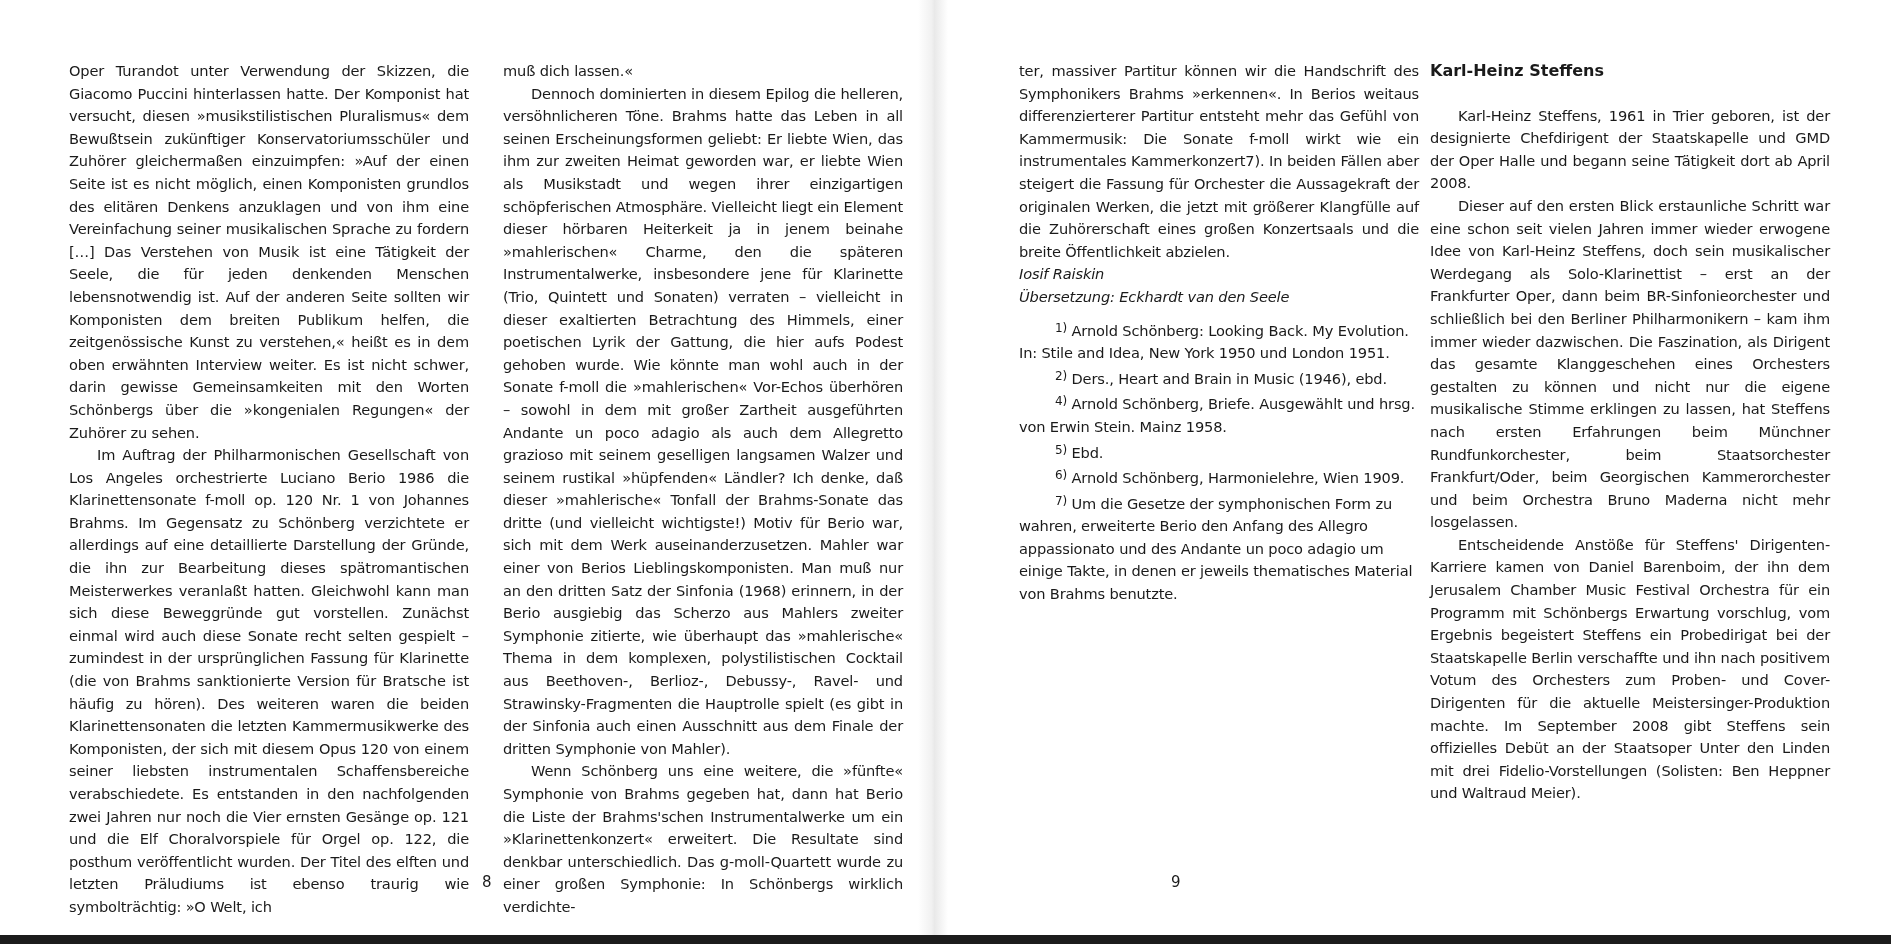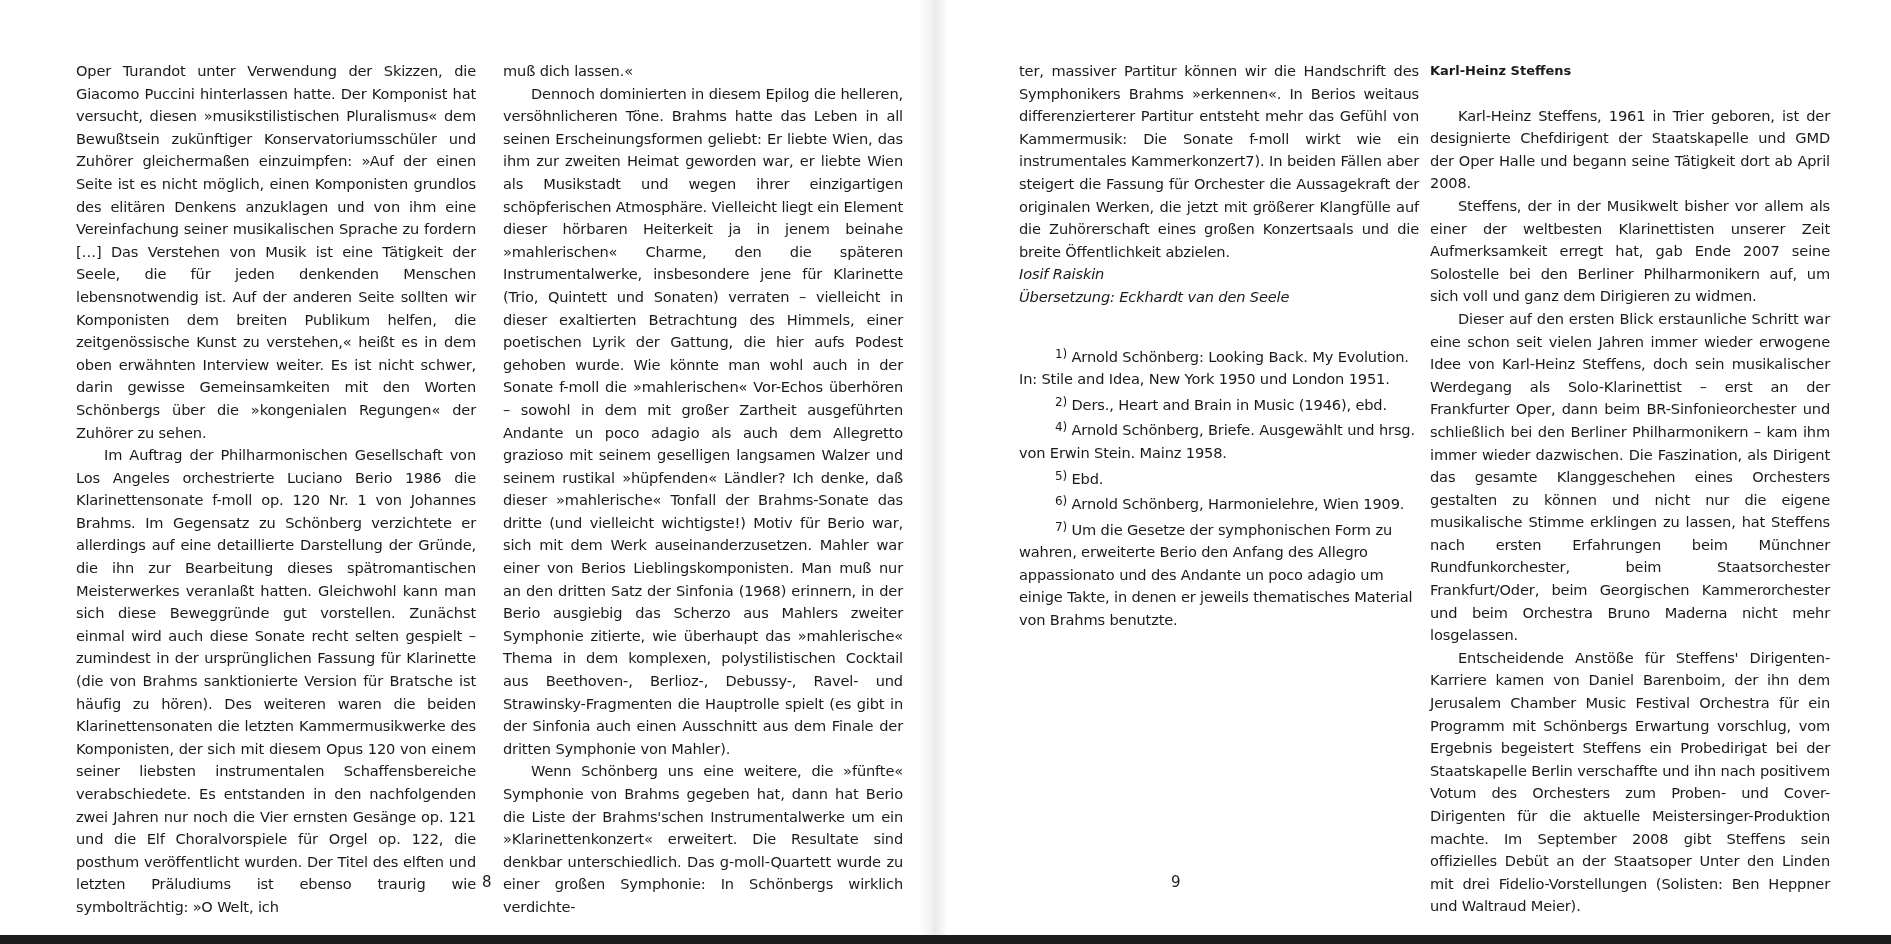--- a/index.html
+++ b/index.html
@@ -4,30 +4,30 @@
 <style>
   html,body{margin:0;padding:0;}
   body{width:1891px;height:944px;background:#ffffff;position:relative;overflow:hidden;
        font-family:"DejaVu Sans","Liberation Sans",sans-serif;color:#1a1a1a;}
   .gutter{position:absolute;left:918px;top:0;width:30px;height:935px;
           background:linear-gradient(to right,#ffffff 0%,#f1f1f1 45%,#e9e9e9 55%,#ffffff 100%);}
   .bottom-strip{position:absolute;left:0;top:935px;width:1891px;height:9px;background:#1c1c1c;}
   .col{position:absolute;top:60px;font-size:14.6px;line-height:22.6px;letter-spacing:-0.15px;}
   .col p{margin:0;text-align:justify;hyphens:manual;}
   .col p.ind{text-indent:28px;}
-  .c1{left:76px;width:400px;}
+  .c1{left:69px;width:400px;}
   .c2{left:503px;width:400px;}
   .c3{left:1019px;width:400px;}
   .c4{left:1430px;width:400px;}
   .right{text-align:right;font-style:italic;}
-  .fn{margin-top:34px;}
+  .fn{margin-top:8px;}
   .fn p{text-align:left;}
   .fn .num{font-size:12px;vertical-align:4px;}
   .fn p.entry{text-indent:36px;}
-  .heading{font-weight:bold;font-size:13px;margin:0 0 22px 0;letter-spacing:0;}
+  .heading{font-weight:bold;font-size:16px;margin:0 0 22px 0;letter-spacing:0;}
   .pagenum{position:absolute;top:873px;font-size:15px;}
   .pn8{left:482px;}
   .pn9{left:1171px;}
 </style>
 </head>
 <body>
 
 <div class="gutter"></div>
 <div class="bottom-strip"></div>
 
@@ -54,18 +54,17 @@
     <p class="entry"><span class="num">4)</span> <span>Arnold Schönberg, Briefe. Ausgewählt und hrsg. von Erwin Stein. Mainz 1958.</span></p>
     <p class="entry"><span class="num">5)</span> <span>Ebd.</span></p>
     <p class="entry"><span class="num">6)</span> <span>Arnold Schönberg, Harmonielehre, Wien 1909.</span></p>
     <p class="entry"><span class="num">7)</span> <span>Um die Gesetze der symphonischen Form zu wahren, erweiterte Berio den Anfang des Allegro appassionato und des Andante un poco adagio um einige Takte, in denen er jeweils thematisches Material von Brahms benutzte.</span></p>
   </div>
 </div>
 
 <div class="col c4">
   <h2 class="heading">Karl-Heinz Steffens</h2>
   <p class="ind">Karl-Heinz Steffens, 1961 in Trier geboren, ist der designierte Chefdirigent der Staatskapelle und GMD der Oper Halle und begann seine Tätigkeit dort ab April 2008.</p>
-  <p class="ind">Steffens, der in der Musikwelt bisher vor allem als einer der weltbesten Klarinettisten unserer Zeit Aufmerksamkeit erregt hat, gab Ende 2007 seine Solostelle bei den Berliner Philharmonikern auf, um sich voll und ganz dem Dirigieren zu widmen.</p>
   <p class="ind">Dieser auf den ersten Blick erstaunliche Schritt war eine schon seit vielen Jahren immer wieder erwogene Idee von Karl-Heinz Steffens, doch sein musikalischer Werdegang als Solo-Klarinettist – erst an der Frankfurter Oper, dann beim BR-Sinfonieorchester und schließlich bei den Berliner Philharmonikern – kam ihm immer wieder dazwischen. Die Faszination, als Dirigent das gesamte Klanggeschehen eines Orchesters gestalten zu können und nicht nur die eigene musikalische Stimme erklingen zu lassen, hat Steffens nach ersten Erfahrungen beim Münchner Rundfunkorchester, beim Staatsorchester Frankfurt/Oder, beim Georgischen Kammerorchester und beim Orchestra Bruno Maderna nicht mehr losgelassen.</p>
   <p class="ind">Entscheidende Anstöße für Steffens' Dirigenten-Karriere kamen von Daniel Barenboim, der ihn dem Jerusalem Chamber Music Festival Orchestra für ein Programm mit Schönbergs Erwartung vorschlug, vom Ergebnis begeistert Steffens ein Probedirigat bei der Staatskapelle Berlin verschaffte und ihn nach positivem Votum des Orchesters zum Proben- und Cover-Dirigenten für die aktuelle Meistersinger-Produktion machte. Im September 2008 gibt Steffens sein offizielles Debüt an der Staatsoper Unter den Linden mit drei Fidelio-Vorstellungen (Solisten: Ben Heppner und Waltraud Meier).</p>
 </div>
 
 <div class="pagenum pn9">9</div>
 
 </body></html>

